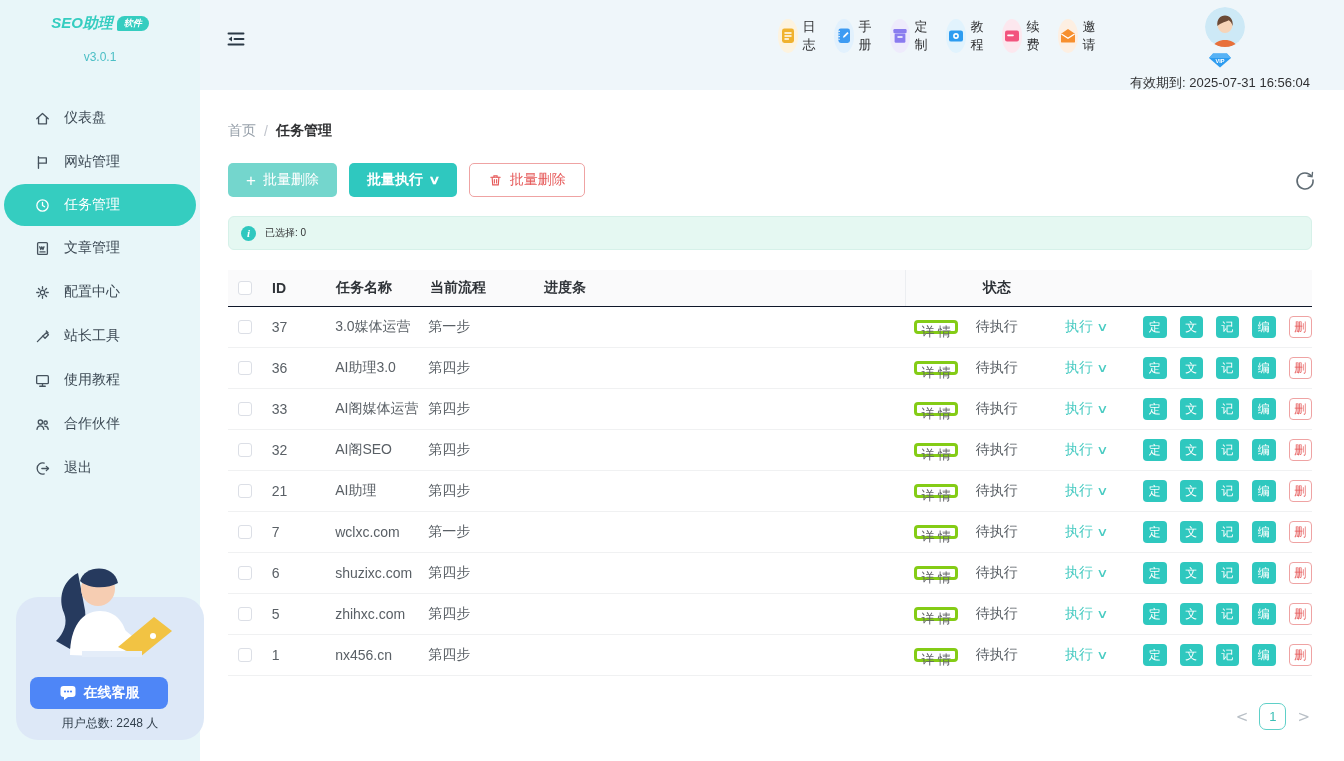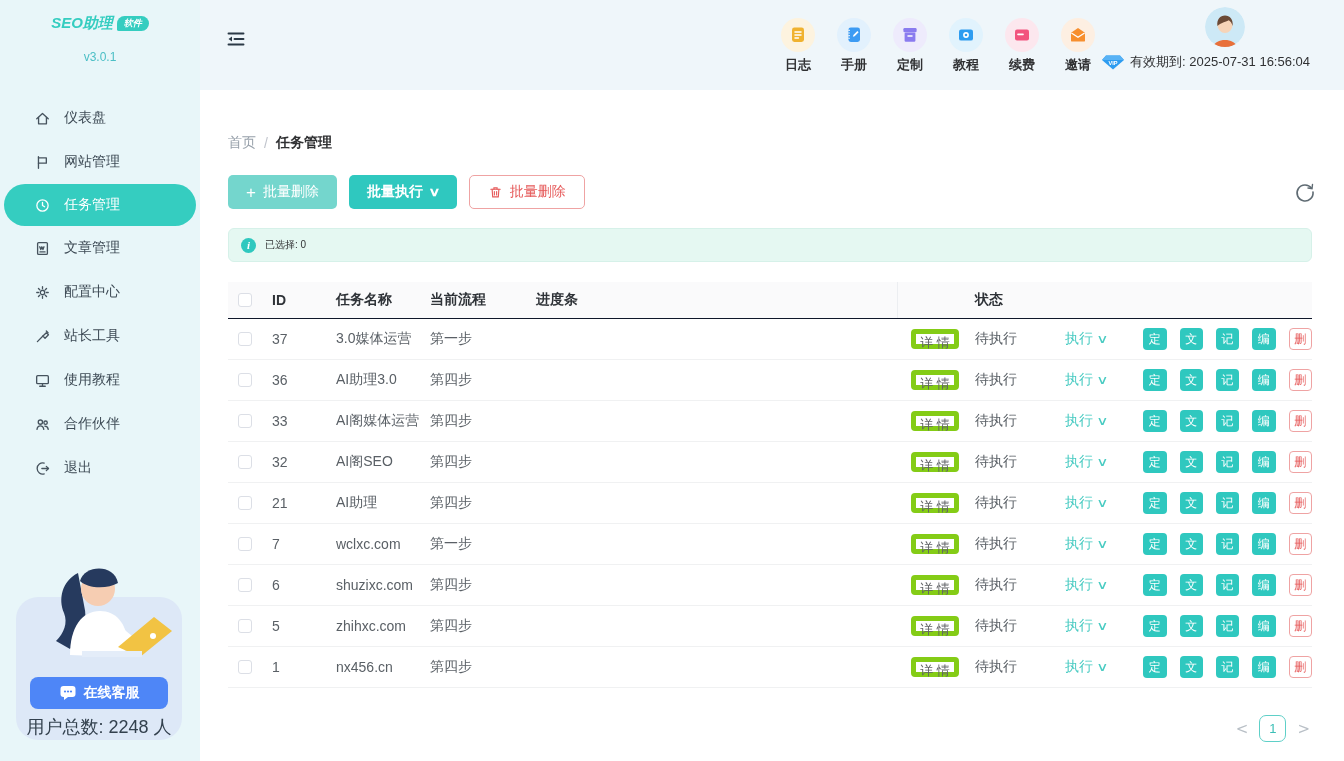--- a/index.html
+++ b/index.html
@@ -22,42 +22,42 @@
   .logo-ver { font-size:12px; color:#4CBFC6; margin-top:17px; }
   .menu { margin-top:4px; }
   .menu-item { height:44px; display:flex; align-items:center; padding-left:34px; gap:13px;
                font-size:14px; color:#3D4A55; cursor:pointer; }
   .menu-item .mi-icon { width:17px; height:17px; display:flex; align-items:center; }
   .menu-item .mi-icon svg { width:17px; height:17px; stroke:#46535E; fill:none; stroke-width:1.25; stroke-linecap:round; stroke-linejoin:round; }
   .menu-item.active { background:#35CDC0; color:#fff; border-radius:24px; margin:0 4px; padding-left:30px; height:42px; }
   .menu-item.active .mi-icon svg { stroke:#fff; }
 
   
-  .support-card { position:absolute; left:16px; bottom:21px; width:166px; height:143px;
+  .support-card { position:absolute; left:16px; bottom:21px; width:188px; height:143px;
                   background:#DDE8F7; border-radius:22px; }
   .support-illu { position:absolute; left:6px; top:-42px; width:154px; height:118px; }
   .support-btn { position:absolute; left:14px; top:80px; width:138px; height:32px; background:#4E86F7;
                  border:none; border-radius:8px; color:#fff; font-size:14px; display:flex; align-items:center;
                  justify-content:center; gap:7px; cursor:pointer; font-weight:bold; }
-  .support-users { position:absolute; left:0; right:0; top:118px; text-align:center; font-size:18px; color:#33414E; }
+  .support-users { position:absolute; left:0; right:0; top:118px; text-align:center; font-size:12px; color:#33414E; }
 
   
   .collapse-btn { position:absolute; left:24px; top:27px; width:24px; height:24px; cursor:pointer; }
   .quick-links { position:absolute; right:246px; top:18px; display:flex; gap:16px; }
-  .quick-item { width:40px; display:flex; flex-direction:column; align-items:center; gap:4px; cursor:pointer;font-weight:bold; }
+  .quick-item { width:40px; display:flex; flex-direction:row; align-items:center; gap:4px; cursor:pointer; }
   .quick-circle { width:34px; height:34px; border-radius:50%; display:flex; align-items:center; justify-content:center; }
   .quick-circle svg { width:20px; height:20px; }
   .quick-label { font-size:13px; color:#303133; }
   .avatar-btn { position:absolute; right:99px; top:7px; width:40px; height:40px; border-radius:50%;
                 overflow:hidden; cursor:pointer; }
   .vip-line { position:absolute; right:34px; top:53px; display:flex; align-items:center; gap:6px;
-              font-size:13px; color:#303133; }
+              font-size:13px; color:#303133;flex-direction:column; }
 
   
-  .breadcrumb { padding-top:44px; font-size:14px; display:flex; gap:8px; align-items:center; }
+  .breadcrumb { padding-top:32px; font-size:14px; display:flex; gap:8px; align-items:center; }
   .bc-home { color:#97A0AA; cursor:pointer; }
   .bc-sep  { color:#C0C4CC; }
   .bc-current { color:#303133; font-weight:bold; }
 
   .toolbar { margin-top:23px; display:flex; align-items:center; gap:12px; position:relative; }
   .btn { height:34px; border-radius:5px; font-size:14px; display:inline-flex; align-items:center;
          justify-content:center; gap:7px; cursor:pointer; border:none; padding:0 18px; }
   .btn-add  { background:#74D6CD; color:#fff; }
   .btn-exec { background:#2FC8BF; color:#fff; font-weight:bold; }
   .btn-del  { background:#fff; color:#E65A5A; border:1px solid #EFA3A3; }
@@ -72,28 +72,28 @@
   .alert-text { font-size:10px; color:#303133; }
 
   
   .task-table { margin-top:20px; width:1084px; font-size:14px; }
   .t-row { display:flex; align-items:center; height:41px; border-bottom:1px solid #F0F1F2; }
   .t-head { height:37px; background:#FAFAFB; border-bottom:1px solid #0f172a; font-weight:bold; color:#2F3338; }
   .c-check { width:34px; padding-left:10px; display:flex; align-items:center; }
   .c-id { width:70px; padding-left:10px; }
   .c-name { width:94px; padding-left:4px; }
   .c-step { width:106px; padding-left:4px; }
-  .c-progress { width:366px; padding-left:4px; }
+  .c-progress { width:366px; padding-left:4px;margin-left:8px; }
   .c-detail { width:74px; display:flex; justify-content:center; }
   .c-status { width:84px; padding-left:3px; }
   .c-actions { width:256px; padding-left:9px; display:flex; align-items:center; }
   .t-head .c-progress { border-right:1px solid #ECEEF1; align-self:stretch; display:flex; align-items:center; }
   .checkbox { width:14px; height:14px; border:1px solid #DCDFE6; border-radius:3px; background:#fff; cursor:pointer; }
   .cell-text { color:#5A6066; }
-  .detail-btn { height:20px; padding:0 4px; background:#fff; border:5px solid #84cc16; border-radius:4px;
+  .detail-btn { height:14px; padding:0 4px; background:#fff; border:3px solid #84cc16; border-radius:4px;
                 color:#606266; font-size:13px; cursor:pointer; }
   .exec-link { color:#48CBC2; font-size:14px; cursor:pointer; display:inline-flex; align-items:center; gap:5px;
                margin-right:24px; width:58px; }
   .btn-sq { width:25px; height:22px; border-radius:4px; background:#2FC8BF; color:#fff; font-size:12px;
             display:flex; align-items:center; justify-content:center; cursor:pointer; margin-right:13px; border:none; }
   .btn-sq.danger { background:#fff; color:#E65A5A; border:1px solid #EFA3A3; margin-right:0; }
 
   .pagination { margin-top:27px; display:flex; justify-content:flex-end; align-items:center; gap:11px;
                 padding-right:2px; }
   .pg-arrow { color:#B8BFC6; font-size:15px; cursor:pointer; font-family:"DejaVu Sans",sans-serif; }

